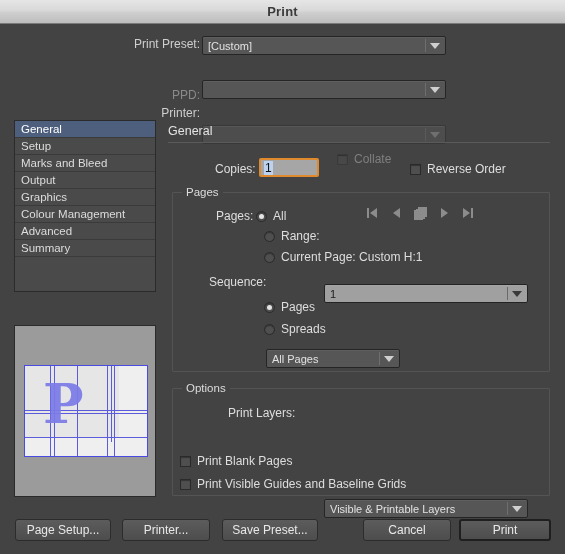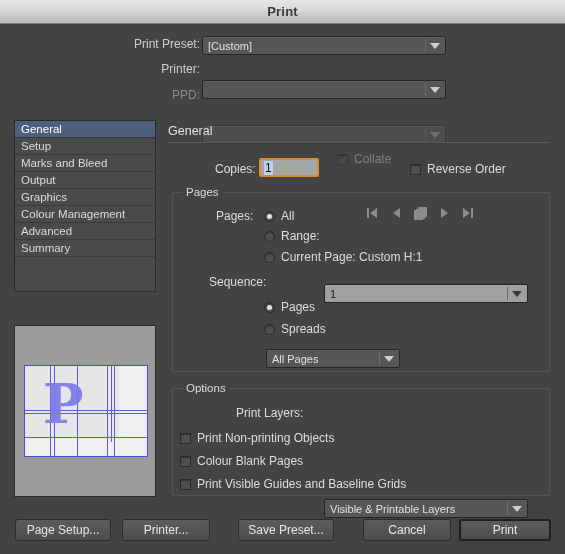--- a/index.html
+++ b/index.html
@@ -159,21 +159,21 @@
   </div>
   <div class="combo" style="left:202px;top:36px;width:244px;">
     <span class="val">[Custom]</span>
     <span class="sep"></span>
     <span class="arrowbox">
         <i class="caret"></i>
       </span>
   </div>
 
   <div class="toprow" style="left:118px;top:62px;">
-    <span class="lbl" style="width:82px;">Printer:</span>
+    <span class="lbl" style="width:82px;margin-top:44px;">Printer:</span>
   </div>
   <div class="combo" style="left:202px;top:61px;width:244px;">
     <span class="sep"></span>
     <span class="arrowbox">
         <i class="caret"></i>
       </span>
   </div>
 
   <div class="toprow" style="left:118px;top:88px;">
     <span class="lbl dim" style="width:82px;">PPD:</span>
@@ -232,21 +232,21 @@
     <span>Reverse Order</span>
   </div>
 
   <div class="group" style="left:172px;top:192px;width:378px;height:180px;">
     <span class="glabel">Pages</span>
   </div>
 
   <div class="opt" style="left:216px;top:209px;">
     <span>Pages:</span>
   </div>
-  <div class="opt" style="left:264px;top:209px;">
+  <div class="opt" style="left:256px;top:209px;">
     <span class="radio on"></span>
     <span>All</span>
   </div>
 
   <div class="pagenav" style="left:366px;top:206px;">
     <span class="navbtn first">
         <i class="bar"></i>
         <i class="tri-l"></i>
       </span>
     <span class="navbtn">
@@ -302,51 +302,47 @@
   </div>
   <div class="opt" style="left:264px;top:322px;">
     <span class="radio"></span>
     <span>Spreads</span>
   </div>
 
   <div class="group" style="left:172px;top:388px;width:378px;height:108px;">
     <span class="glabel">Options</span>
   </div>
 
-  <div class="opt" style="left:236px;top:406px;">
+  <div class="opt" style="left:228px;top:406px;">
     <span>Print Layers:</span>
   </div>
   <div class="combo" style="left:324px;top:404px;width:204px;">
     <span class="val">Visible &amp; Printable Layers</span>
     <span class="sep"></span>
     <span class="arrowbox">
         <i class="caret"></i>
       </span>
   </div>
 
-  <div class="opt" style="left:180px;top:431px;">
-    <span class="check"></span>
-    <span>Print Non-printing Objects</span>
-  </div>
   <div class="opt" style="left:180px;top:454px;">
     <span class="check"></span>
-    <span>Colour Blank Pages</span>
+    <span>Print Blank Pages</span>
   </div>
   <div class="opt" style="left:180px;top:477px;">
     <span class="check"></span>
     <span>Print Visible Guides and Baseline Grids</span>
   </div>
 
   <div class="btn" style="left:15px;top:519px;width:96px;">
     <span>Page Setup...</span>
   </div>
   <div class="btn" style="left:122px;top:519px;width:88px;">
     <span>Printer...</span>
   </div>
-  <div class="btn" style="left:222px;top:519px;width:96px;margin-left:16px;">
+  <div class="btn" style="left:222px;top:519px;width:96px;">
     <span>Save Preset...</span>
   </div>
   <div class="btn" style="left:363px;top:519px;width:88px;">
     <span>Cancel</span>
   </div>
   <div class="btn default" style="left:459px;top:519px;width:92px;">
     <span>Print</span>
   </div>
 
 </div>

